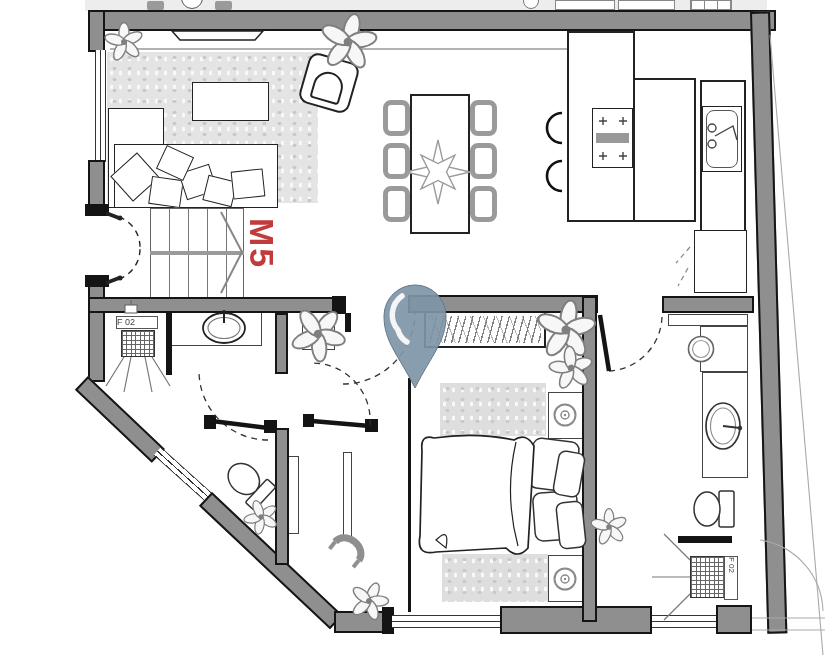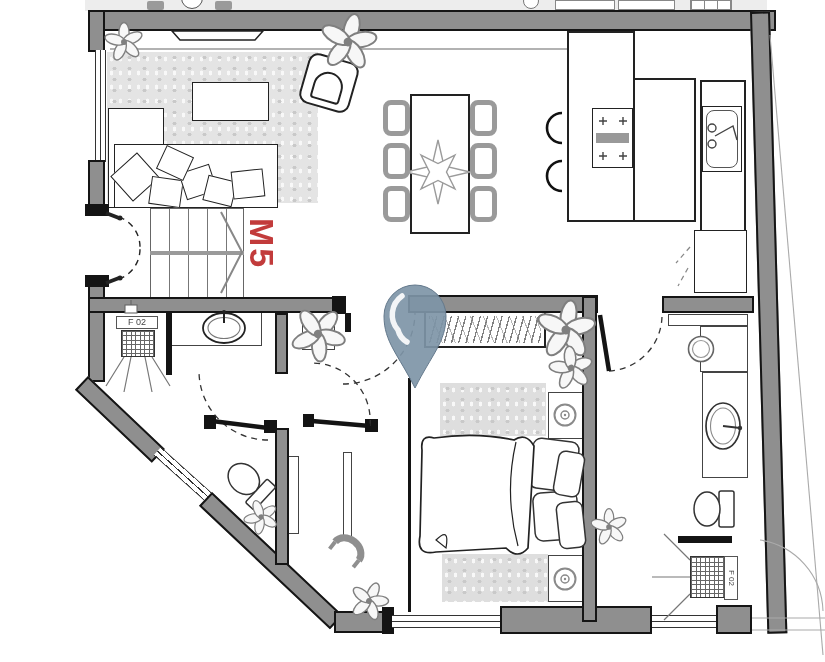--- a/index.html
+++ b/index.html
@@ -19,21 +19,21 @@
   .rug{background-color:var(--rug);
        background-image:radial-gradient(#c9c9c9 18%,transparent 20%),radial-gradient(#f8f8f8 24%,transparent 26%);
        background-size:15px 11px,9px 14px;}
   .chair{background:#fff;border:5px solid var(--lgray);border-radius:8px;}
   .grid{background-color:#fff;border:1px solid #333;
         background-image:repeating-linear-gradient(to right,#666 0 1px,transparent 1px 4.5px),
                          repeating-linear-gradient(to bottom,#666 0 1px,transparent 1px 4.5px);}
   .hatch{background-image:repeating-linear-gradient(105deg,#808080 0 1.3px,transparent 1.3px 7px),
                           repeating-linear-gradient(68deg,#b5b5b5 0 1px,transparent 1px 12px);}
   .fixlabel{border:1px solid #555;background:#fff;color:#444;font-size:9px;line-height:11px;
-            text-align:center;overflow:hidden;white-space:nowrap;}
+            text-align:left;overflow:hidden;white-space:nowrap;}
   .fixlabel.vert{writing-mode:vertical-rl;text-orientation:sideways;font-size:8px;line-height:12px;}
   #m5{color:var(--label_red);font-weight:700;font-size:34px;letter-spacing:2px;
       transform:rotate(90deg);line-height:36px;}
   .stairs{background:#fff;border:1px solid #666;
           background-image:repeating-linear-gradient(90deg,transparent 0 18px,#777 18px 19px);}
   svg.overlay{position:absolute;left:0;top:0;pointer-events:none;}
 </style>
 </head>
 <body>
 

